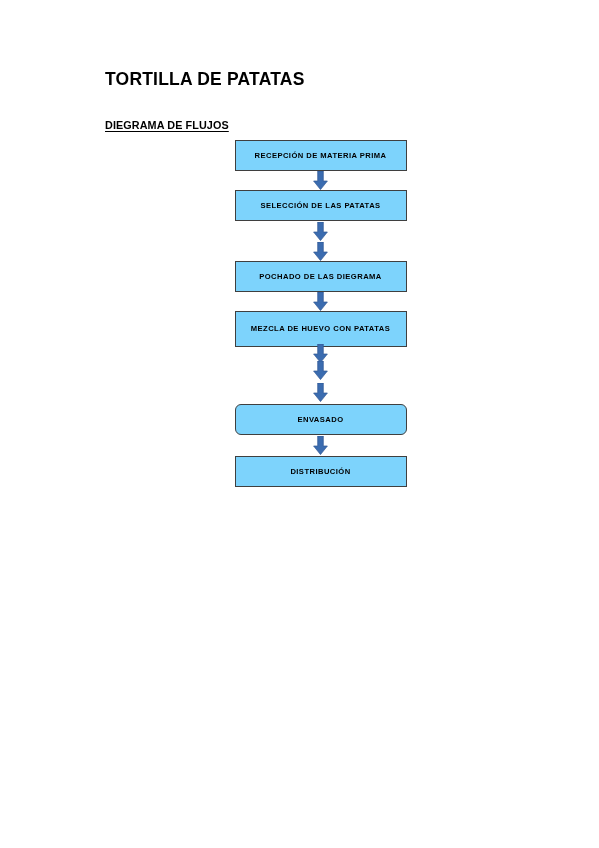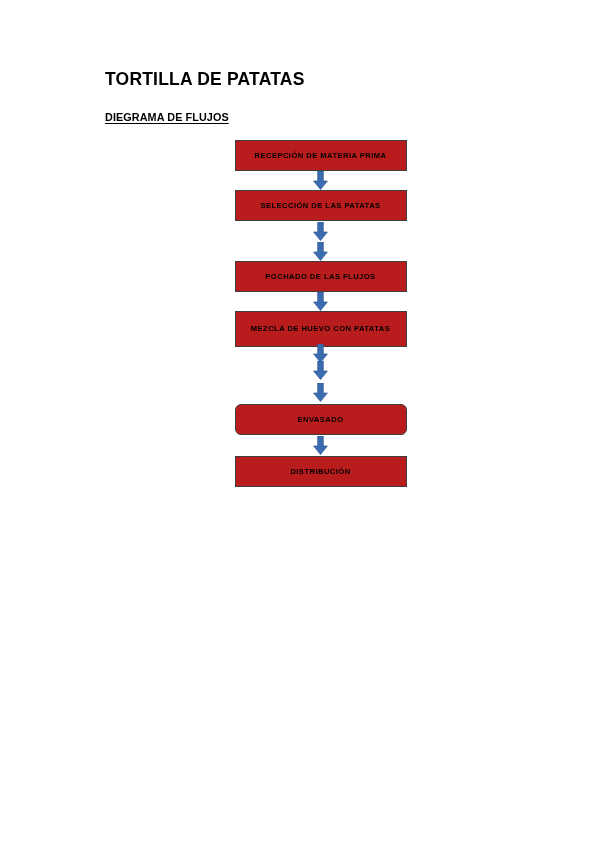--- a/index.html
+++ b/index.html
@@ -32,21 +32,21 @@
     top: 70px;
     font-size: 17.5px;
     font-weight: bold;
     letter-spacing: 0.2px;
     white-space: nowrap;
     line-height: 1.1;
   }
   .doc-subtitle {
     position: absolute;
     left: 84px;
-    top: 112px;
+    top: 120px;
     font-size: 10.8px;
     font-weight: bold;
     text-decoration: underline;
     text-underline-offset: 2px;
     letter-spacing: 0.1px;
     white-space: nowrap;
     line-height: 1.1;
   }
 
   
@@ -59,21 +59,21 @@
 
   .flow-row {
     display: flex;
     justify-content: center;
   }
 
   .flow-box {
     box-sizing: border-box;
     width: 172px;
     border: 1.3px solid #3f3f3f;
-    background: #b91c1c;
+    background: #7dd3fc;
     display: flex;
     justify-content: center;
     text-align: center;
     font-size: 7.6px;
     font-weight: bold;
     letter-spacing: 0.45px;
     line-height: 1.55;
     color: #000000;
     padding: 4px 4px;
   }
@@ -118,21 +118,21 @@
           <polygon points="4.7,0 10.3,0 10.3,10 14.4,10 7.5,18.6 0.6,10 4.7,10" fill="#3b6cb0" stroke="#2f5893" stroke-width="0.7" stroke-linejoin="round"></polygon>
         </svg>
       </div>
       <div class="flow-arrow" style="height: 20px;">
         <svg width="15" height="19" viewBox="0 0 15 19">
           <polygon points="4.7,0 10.3,0 10.3,10 14.4,10 7.5,18.6 0.6,10 4.7,10" fill="#3b6cb0" stroke="#2f5893" stroke-width="0.7" stroke-linejoin="round"></polygon>
         </svg>
       </div>
       <div class="flow-row">
         <div class="flow-box v-center" style="height: 31px;">
-          <span>POCHADO DE LAS FLUJOS</span>
+          <span>POCHADO DE LAS DIEGRAMA</span>
         </div>
       </div>
       <div class="flow-arrow" style="height: 19px;">
         <svg width="15" height="19" viewBox="0 0 15 19">
           <polygon points="4.7,0 10.3,0 10.3,10 14.4,10 7.5,18.6 0.6,10 4.7,10" fill="#3b6cb0" stroke="#2f5893" stroke-width="0.7" stroke-linejoin="round"></polygon>
         </svg>
       </div>
       <div class="flow-row">
         <div class="flow-box v-center" style="height: 36px;">
           <span>MEZCLA DE HUEVO CON PATATAS</span>

